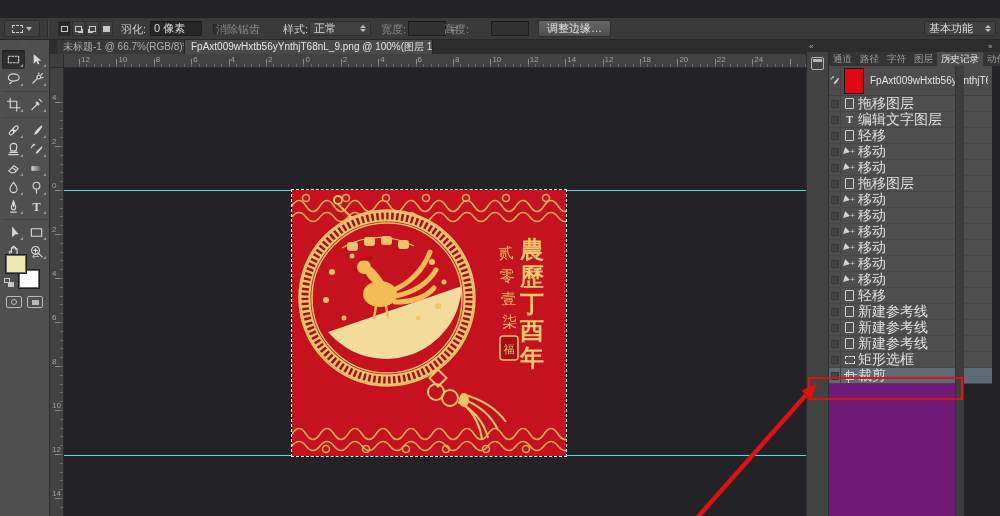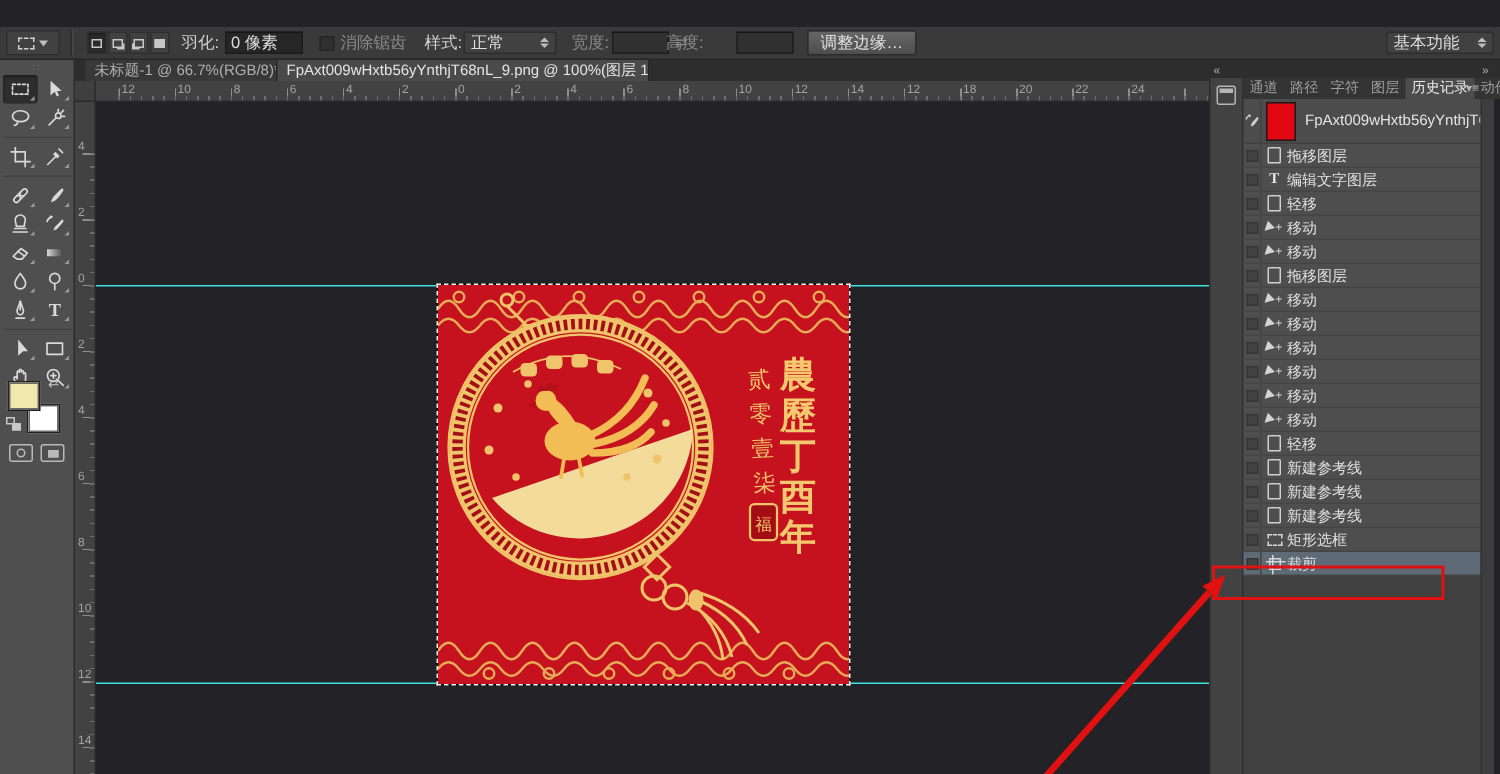--- a/index.html
+++ b/index.html
@@ -85,39 +85,39 @@
     background-size:4px 100%,9px 100%;background-position:10px 34px,5px 34px;background-repeat:no-repeat;}
   .rnum{position:absolute;font-size:8px;color:#a2a2a2}
   .pasteboard{left:64px;top:68px;width:742px;height:448px;background:#232227}
   .guide{position:absolute;height:1px;z-index:1}
   .artwork{left:292px;top:190px;width:274px;height:266px;z-index:2;outline:1px dashed #f2f2f2;box-shadow:0 0 0 1px rgba(0,0,0,.65)}
 
   
   .dockcol{left:806px;top:52px;width:22px;height:464px;background:#424242;border-left:1px solid #2b2b2b}
   .dockicon{position:absolute;left:4px;top:5px;width:13px;height:13px;border:1px solid #b5b5b5;border-radius:2px}
   .dockicon::before{content:"";position:absolute;left:1px;top:1px;width:9px;height:3px;background:#b5b5b5}
-  .panel{left:828px;top:52px;width:168px;height:464px;background:#404040;border-left:1px solid #2e2e2e}
+  .panel{left:828px;top:52px;width:136px;height:464px;background:#701a75;border-left:1px solid #2e2e2e}
   .ptabs{position:absolute;left:0;top:0;width:172px;height:14px;background:#343434;display:flex;align-items:stretch;
          font-size:9.5px;color:#9f9f9f;white-space:nowrap;overflow:hidden}
   .ptab{padding:0 4px;line-height:14px}
   .ptab.active{background:#4c4c4c;color:#eaeaea}
   .pmenu{position:absolute;right:10px;top:2px;font-size:8px;color:#b5b5b5}
   .scrollstrip{position:absolute;right:0;top:14px;width:9px;height:450px;background:#3d3d3d;border-left:1px solid #333}
 
   
   .snaprow{position:absolute;left:0;top:14px;width:163px;height:30px;display:flex;align-items:center;background:#4c4c4c;border-bottom:1px solid #404040}
   .well{width:12px;height:100%;display:flex;align-items:center;justify-content:center;border-right:1px solid #434343}
   .wellbox{width:8px;height:8px;background:#424242;border:1px solid #363636}
   .snapthumb{width:20px;height:26px;border:1px solid #191919;margin-left:3px}
   .snapname{font-size:10px;color:#e4e4e4;margin-left:6px;white-space:nowrap;overflow:hidden;max-width:118px}
   .hrows{position:absolute;left:0;top:44px;width:163px}
   .hrow{height:16px;display:flex;align-items:center;background:#4e4e4e;border-bottom:1px solid #454545}
   .hrow.sel{background:#5e6b77}
   .hic{width:17px;height:16px;display:flex;align-items:center;justify-content:center}
-  .hlabel{font-size:10px;color:#e0e0e0;white-space:nowrap}
+  .hlabel{font-size:14px;color:#e0e0e0;white-space:nowrap}
   .ic-document{width:9px;height:11px;border:1px solid #cfcfcf;border-radius:1px}
   .ic-type{font-size:10px;color:#e4e4e4;font-weight:bold;font-family:"Liberation Serif",serif}
   .ic-move{display:flex;align-items:center}
   .ic-move::before{content:"";width:0;height:0;border-left:6px solid #d5d5d5;border-top:3px solid transparent;border-bottom:4px solid transparent;transform:rotate(18deg)}
   .ic-move::after{content:"+";font-size:8px;color:#d5d5d5;margin-left:0}
   .ic-marquee{width:10px;height:8px;border:1px dashed #d5d5d5}
   .ic-crop{width:8px;height:8px;border:1px solid #d5d5d5;position:relative}
   .ic-crop::before{content:"";position:absolute;left:-3px;top:1px;width:13px;height:1px;background:#d5d5d5}
   .ic-crop::after{content:"";position:absolute;left:1px;top:-3px;width:1px;height:13px;background:#d5d5d5}
 
@@ -146,21 +146,21 @@
     <div class="abs boolbtn" style="left:86px">
         <span class="bool-shape b3"></span>
       </div>
     <div class="abs boolbtn" style="left:100px">
         <span class="bool-shape b4"></span>
       </div>
 
     <span class="abs optlabel" style="left:121px">羽化:</span>
     <input class="abs optinput" style="left: 150px; width: 52px;" value="0 像素">
     <span class="abs checkbox" style="left:213px"></span>
-    <span class="abs optlabel dis" style="left:227px">消除锯齿</span>
+    <span class="abs optlabel dis" style="left:216px">消除锯齿</span>
     <span class="abs optlabel" style="left:283px">样式:</span>
     <div class="abs dropdown" style="left:309px;width:62px">
       <span>正常</span>
       <span class="udarrows">
           <i class="u"></i>
           <i class="d"></i>
         </span>
     </div>
     <span class="abs optlabel dis" style="left:381px">宽度:</span>
     <input class="abs optinput" style="left: 408px; width: 38px;" disabled="" value="">

